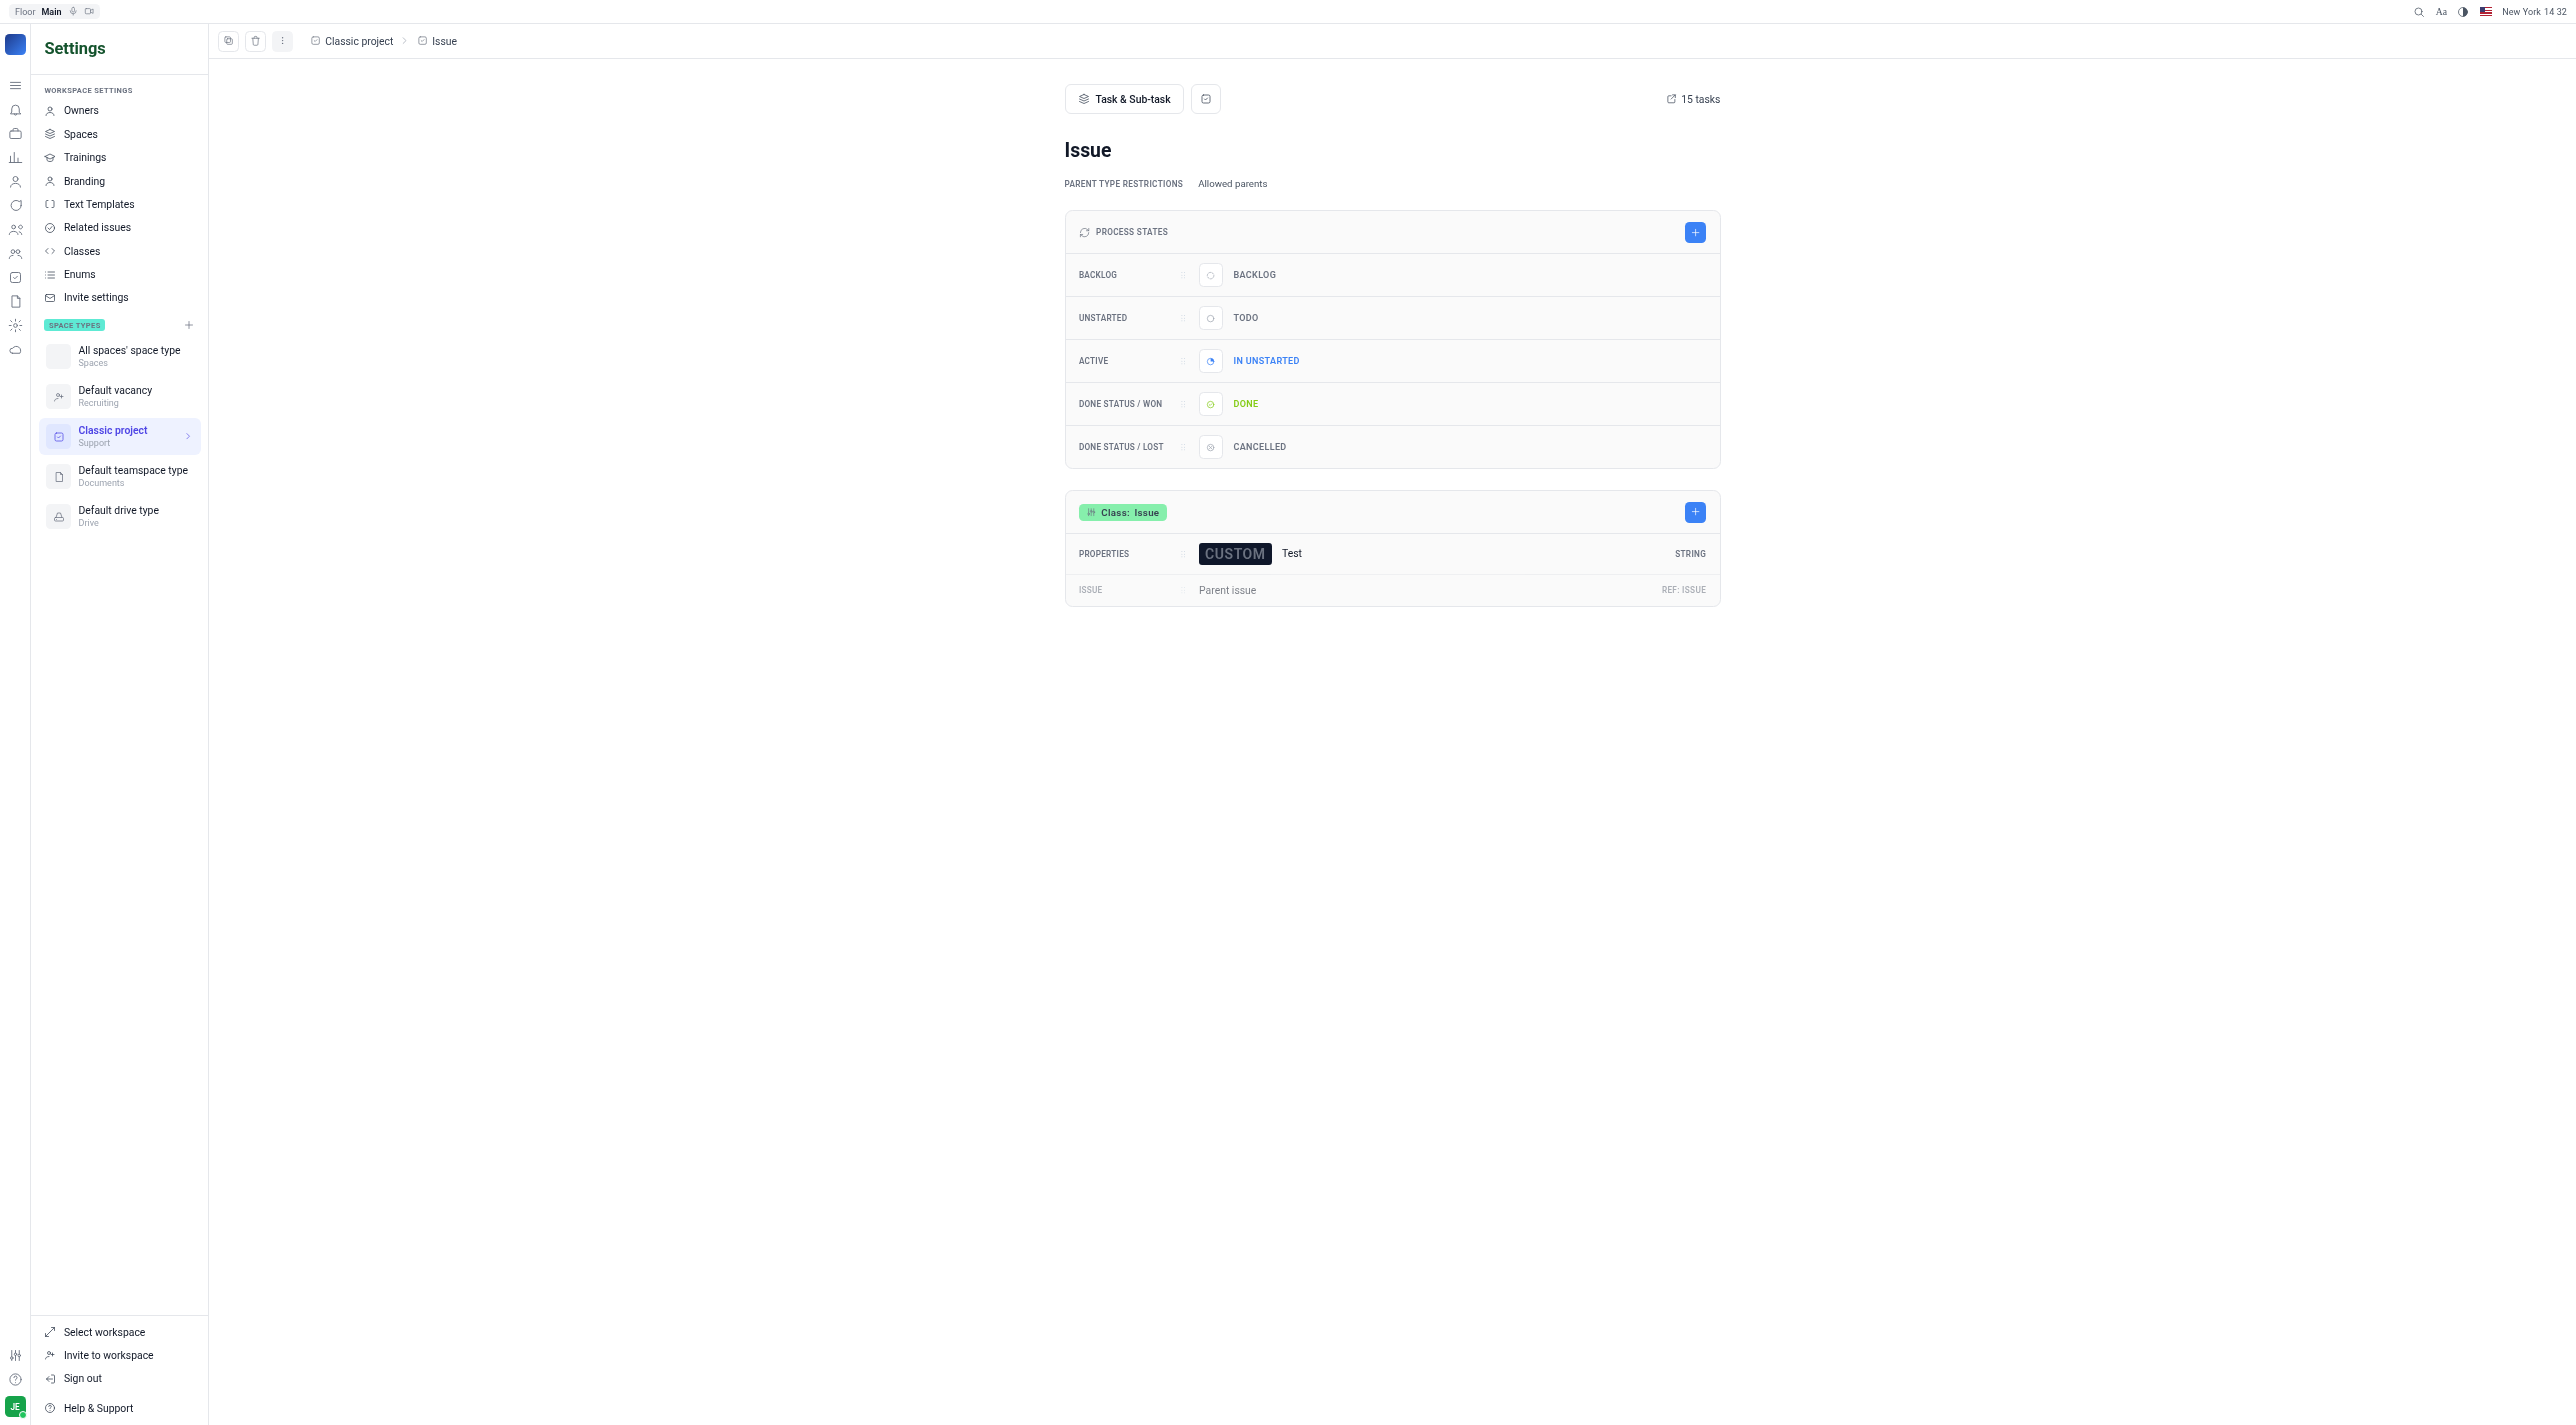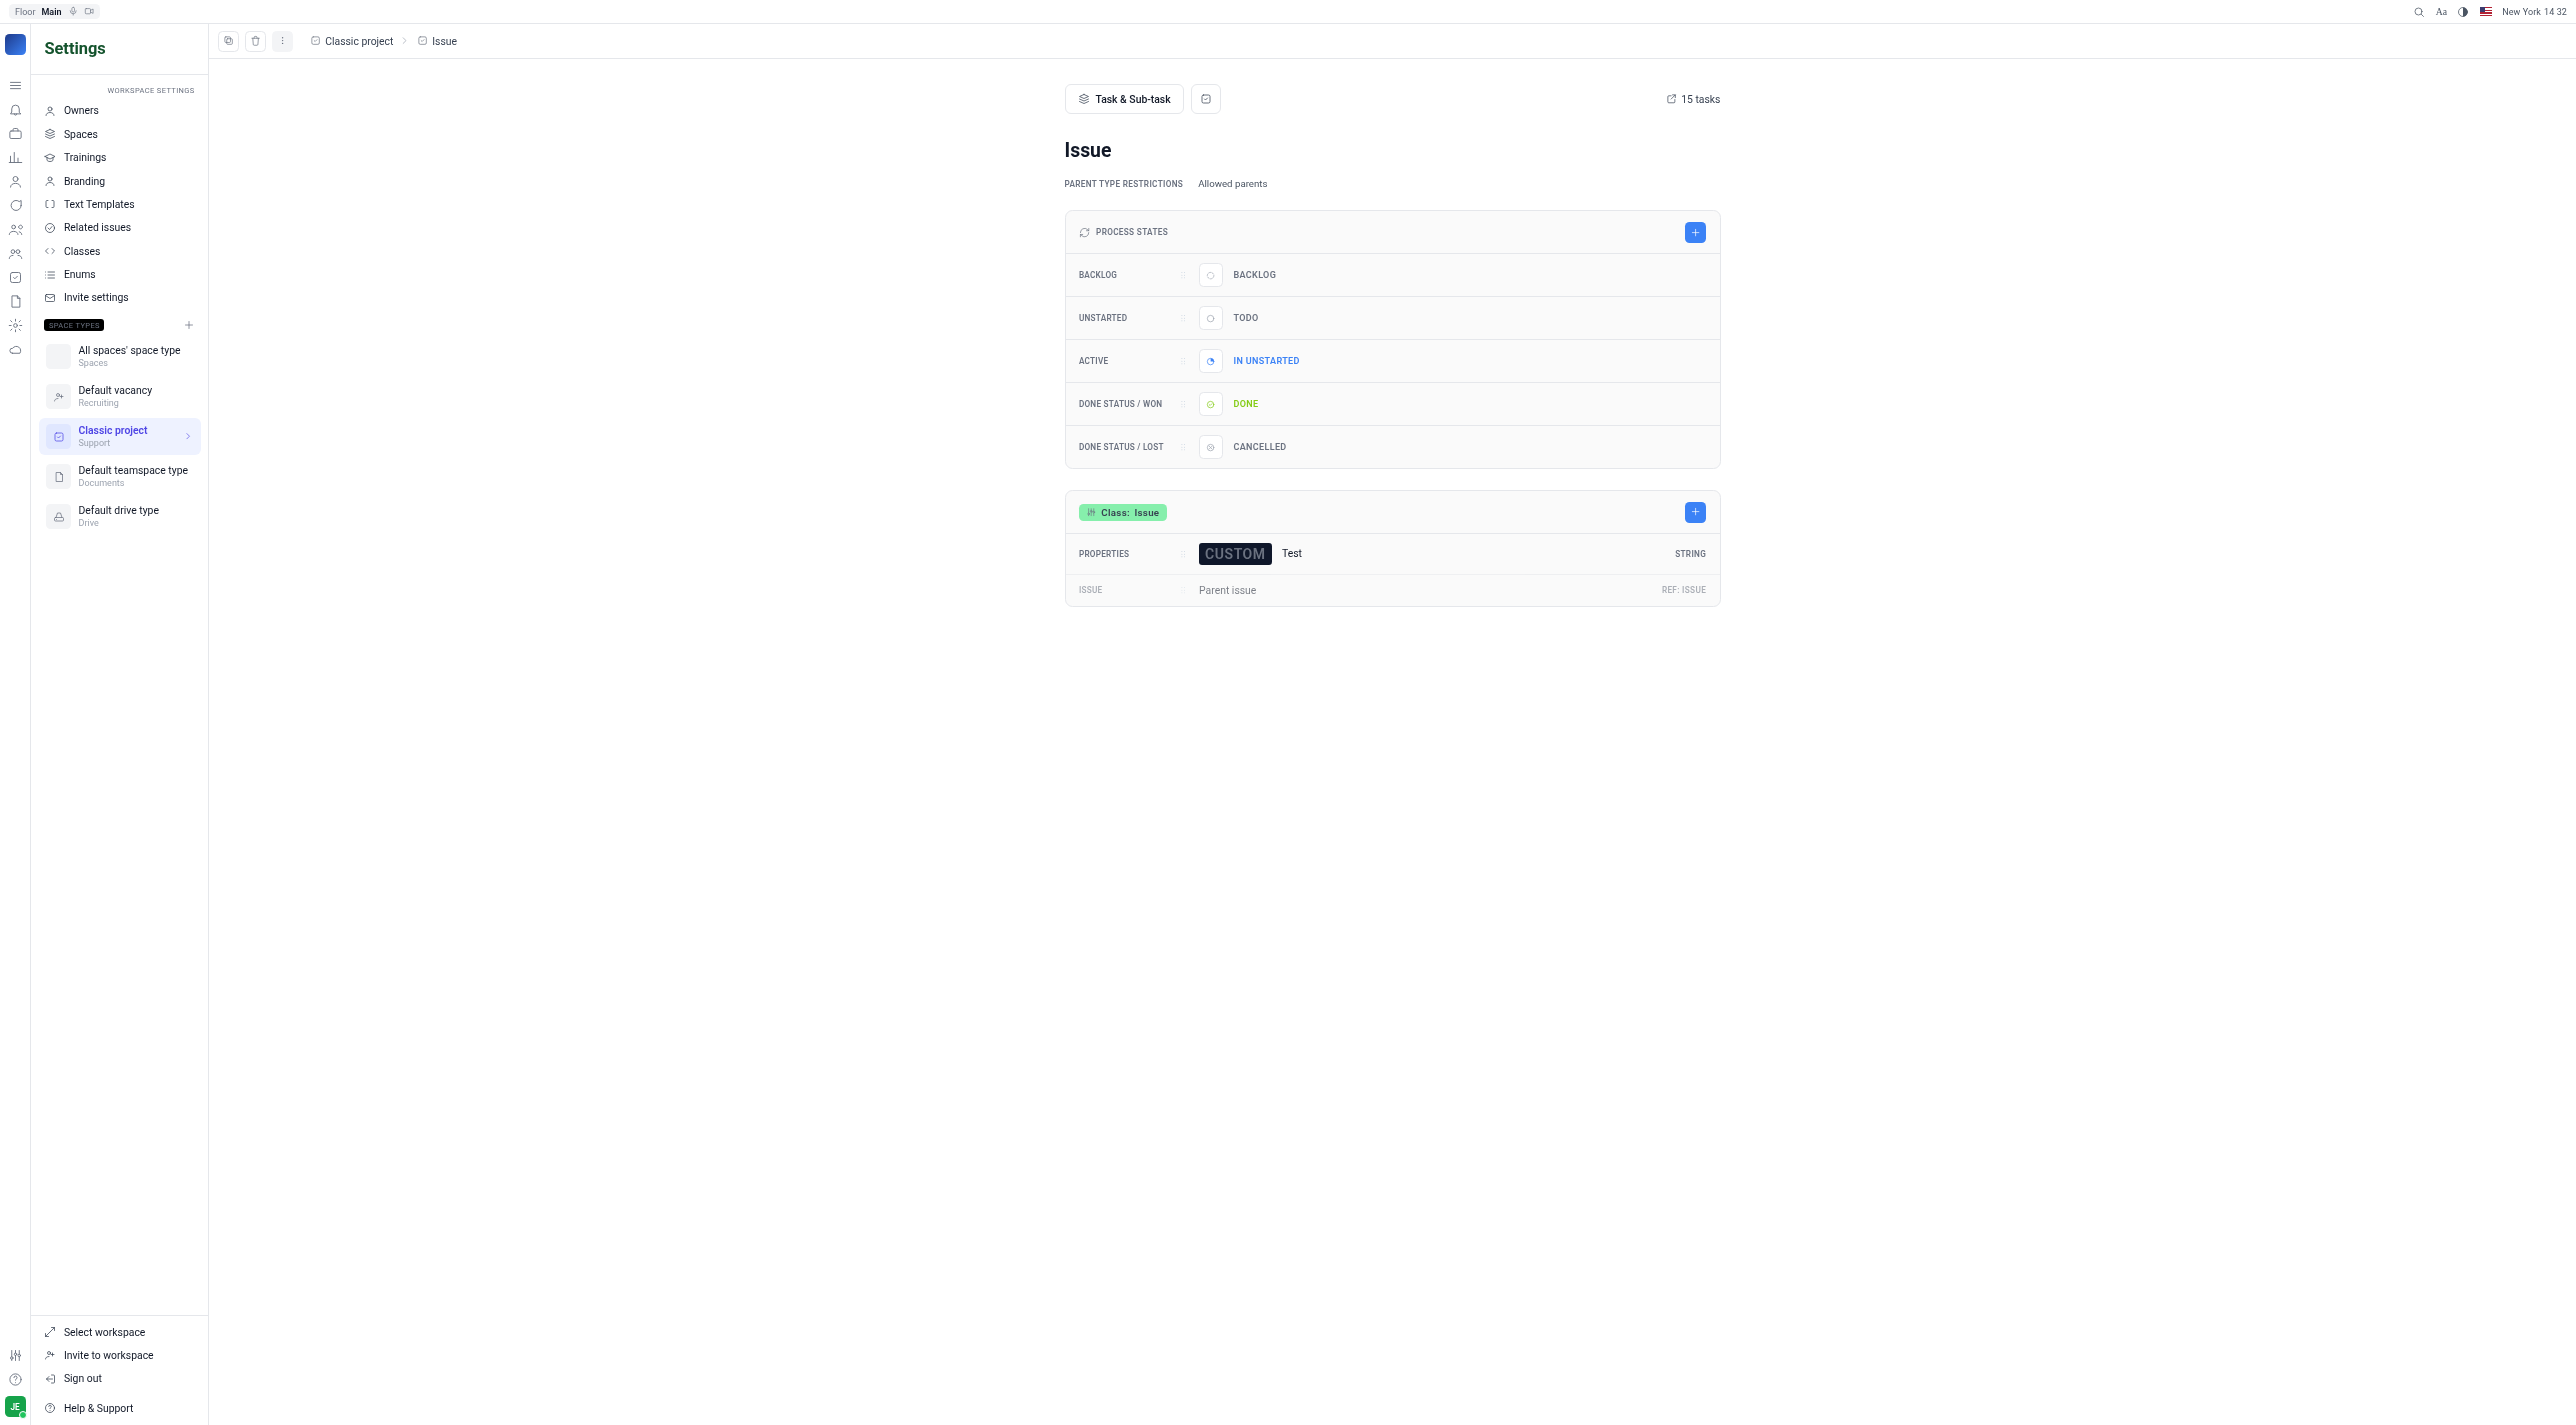--- a/index.html
+++ b/index.html
@@ -92,26 +92,25 @@
   display: flex;
   flex-direction: column;
 }
 .sidebar-title {
   font-size: 16.4px; font-weight: 700; color:#14532d;
   padding: 15px 13.4px 16.4px;
   border-bottom: 0.7px solid #e5e7eb;
 }
 .sidebar-scroll { flex:1; overflow-y:auto; }
 .section-label {
-  font-size: 7.5px; font-weight: 400; letter-spacing: .05em;
+  font-size: 7.5px; font-weight: 700; letter-spacing: .05em;
   color:#6b7280;
   padding: 10.4px 13.4px 4.5px;
-  text-align: right;
-}
-.section-label.boxed span { background:#000000; padding:1.5px 4.5px; border-radius:3px; }
+}
+.section-label.boxed span { background:#5eead4; padding:1.5px 4.5px; border-radius:3px; }
 .sec-row { display:flex; align-items:center; justify-content:space-between; padding: 9px 13.4px 4.5px; }
 .sec-row .plus { width:12px; height:12px; stroke:#6b7280; cursor:pointer; }
 .sec-row .section-label { padding:0; }
 
 .navitem {
   display:flex; align-items:center; gap:7.5px;
   padding: 5.2px 13.4px;
   color:#111827; cursor:pointer;
   font-size: 10.4px;
 }

